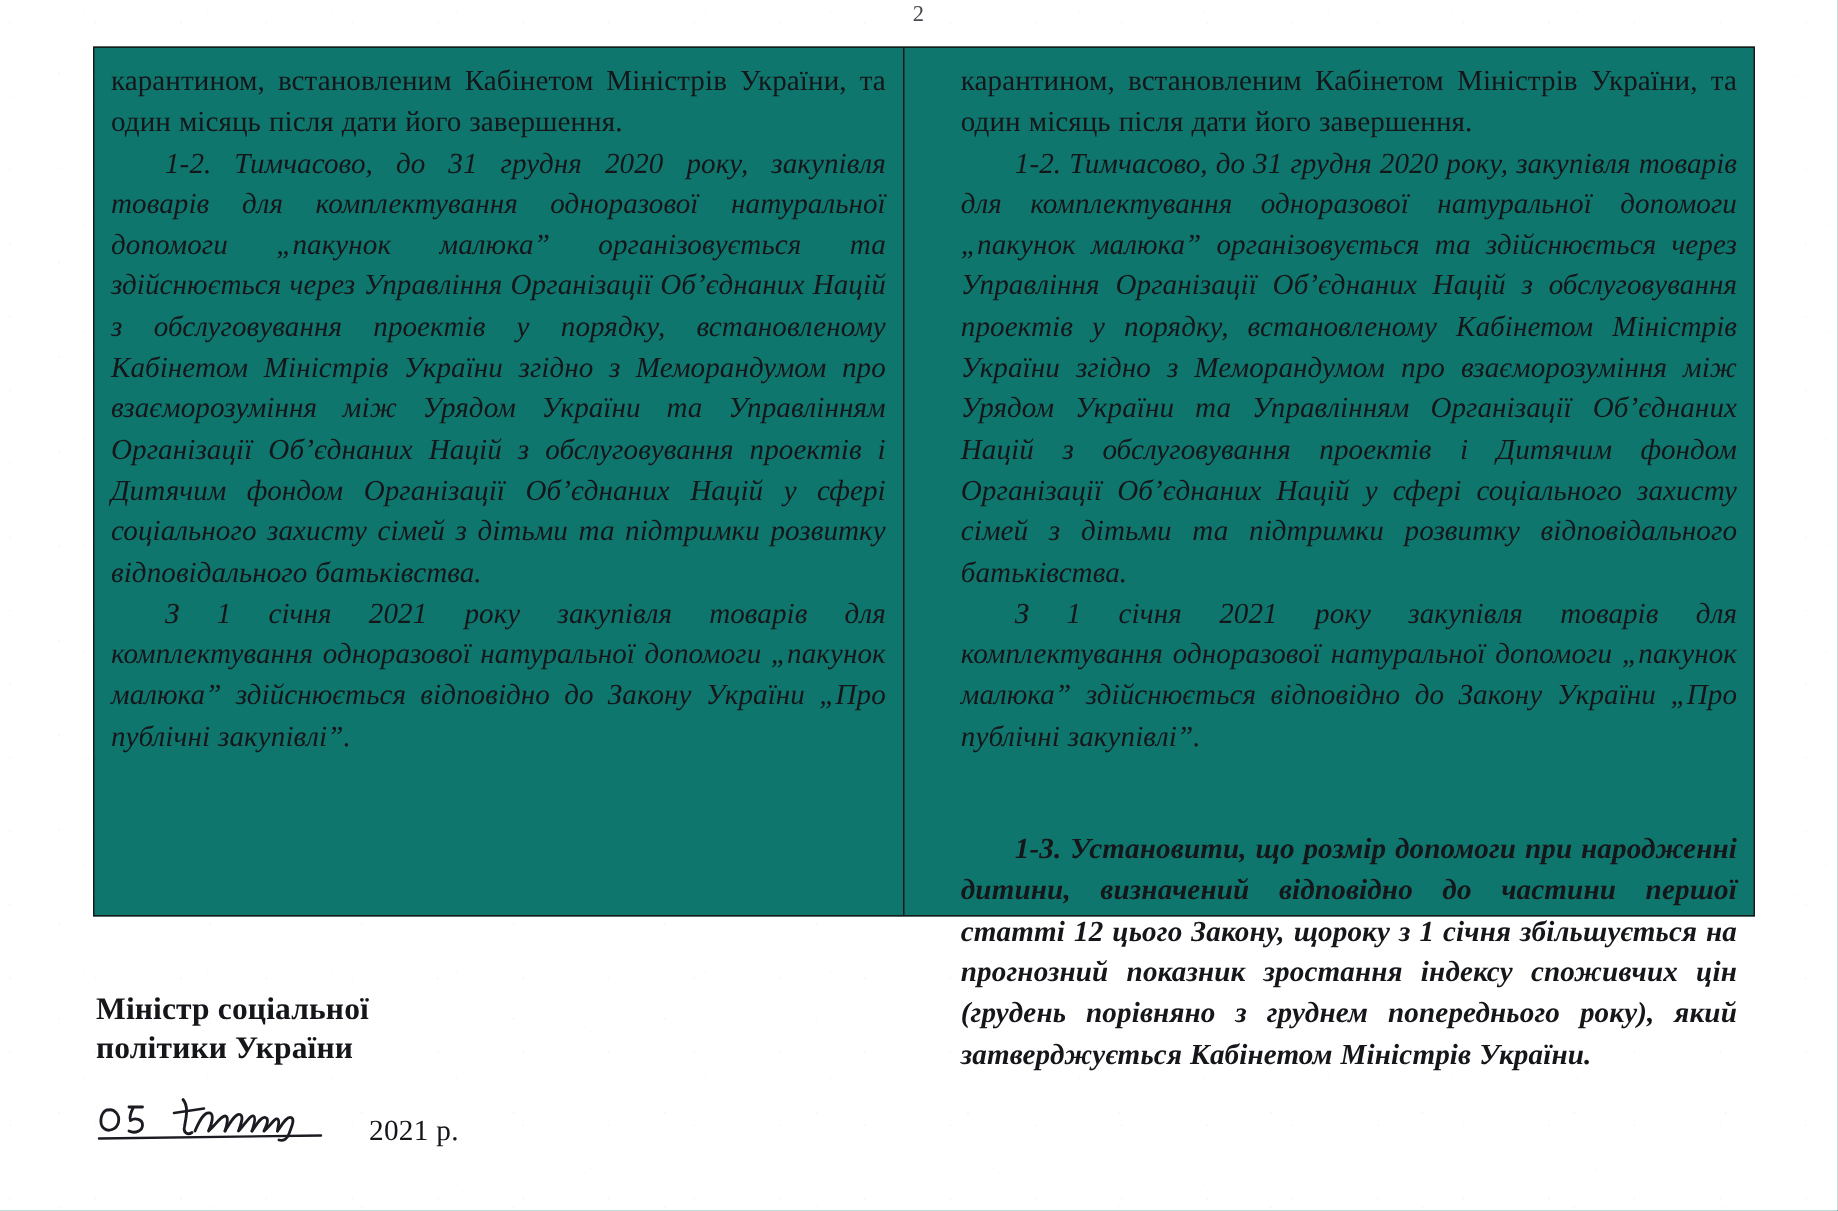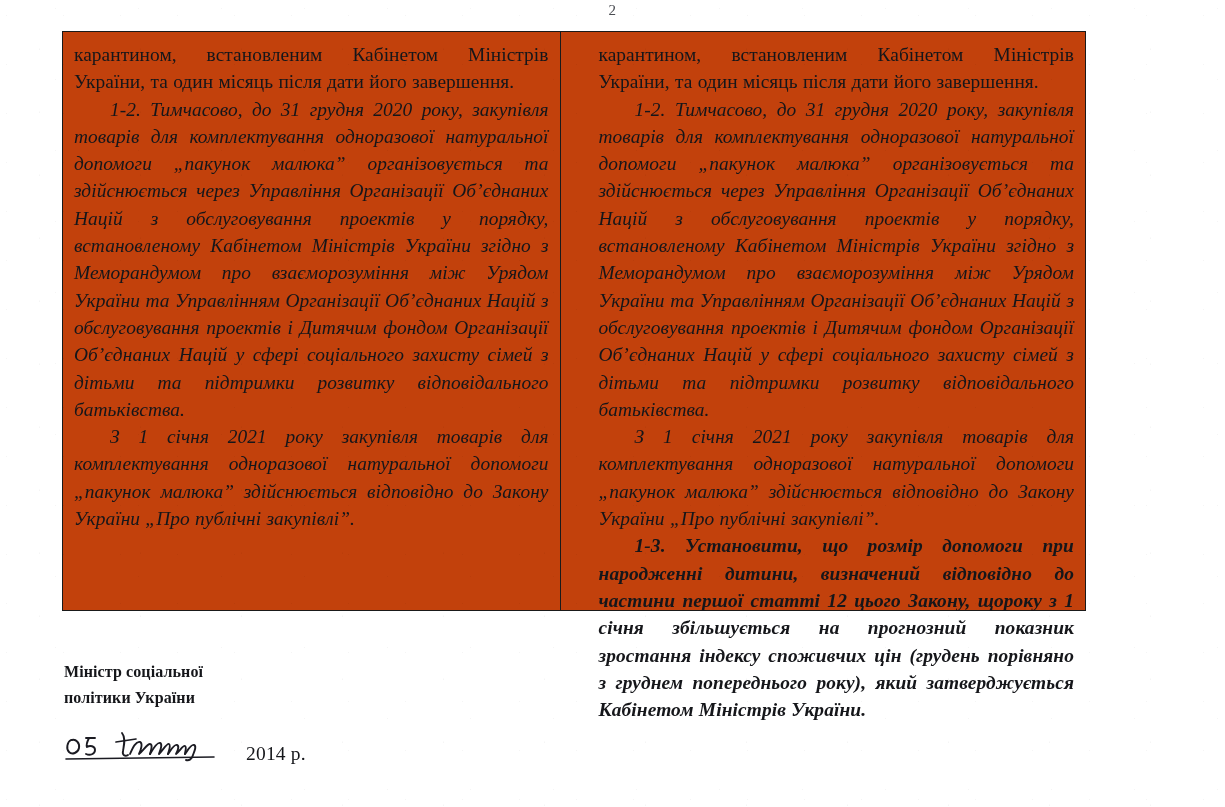--- a/index.html
+++ b/index.html
@@ -26,26 +26,26 @@
     font-size: 15px;
     color: #4a4c52;
     letter-spacing: 0.5px;
   }
 
   
   .compare-table {
     position: absolute;
     left: 62px;
     top: 31px;
-    width: 1024px;
+    width: 1108px;
     height: 580px;
     border: 1.3px solid #1a1a1a;
     box-sizing: border-box;
     display: flex;
-    background: #c2410c;
+    background: #0f766e;
     gap: 27px;
   }
   .col {
     box-sizing: border-box;
     padding: 9px 11px 6px 11px;
     width: 50%;
     position: relative;
   }
   .col-left  { border-right: 1.3px solid #1a1a1a; }
 
@@ -57,33 +57,34 @@
     line-height: 27.3px;
     letter-spacing: 0.05px;
     word-spacing: 0.4px;
     -webkit-hyphens: none;
     hyphens: none;
   }
   .col p.indent { text-indent: 36px; font-style: italic; }
   .col p.bold {
     font-weight: bold;
     letter-spacing: 0.1px;
+    margin-top: 48px;
   }
 
   
   .sign-area {
     position: absolute;
     left: 0; top: 611px;
     width: 1225px; height: 196px;
   }
   .sign-title {
     position: absolute;
     left: 64px;
     top: 48px;
-    font-size: 16px;
+    font-size: 21px;
     line-height: 26px;
     font-weight: bold;
     letter-spacing: 0.1px;
     white-space: pre-line;
   }
 
   
   .date-row {
     position: absolute;
     left: 64px;
@@ -157,18 +158,18 @@
         <path d="M58 3 C62 8 60 15 59 21 C58 25 61 27 64 25" stroke="#1b1b22" stroke-width="1.9" fill="none" stroke-linecap="round"></path>
         <path d="M52 12 L72 9" stroke="#1b1b22" stroke-width="1.7" stroke-linecap="round"></path>
         <path d="M66 24 C69 17 72 11 76 12 C79 13 77 20 75 24 C79 21 83 14 86 14 C89 14 87 21 86 24" stroke="#1b1b22" stroke-width="1.9" fill="none" stroke-linecap="round" stroke-linejoin="round"></path>
         <path d="M86 24 C89 19 93 12 96 13 C99 14 96 21 95 24 C99 20 103 13 105 14 C107 15 105 21 104 24" stroke="#1b1b22" stroke-width="1.9" fill="none" stroke-linecap="round" stroke-linejoin="round"></path>
         <path d="M104 24 C107 20 110 14 113 15 C116 16 113 22 112 24 C116 21 119 15 121 16 C123 17 121 22 121 24" stroke="#1b1b22" stroke-width="1.9" fill="none" stroke-linecap="round" stroke-linejoin="round"></path>
         <path d="M121 24 C124 20 127 14 130 15 C133 16 130 22 129 25 C128 29 125 31 122 30" stroke="#1b1b22" stroke-width="1.9" fill="none" stroke-linecap="round" stroke-linejoin="round"></path>
 
         <path d="M2 29 L150 27" stroke="#1b1b22" stroke-width="1.6" stroke-linecap="round"></path>
       </svg>
     </div>
-    <span class="date-year">2014 р.</span>
+    <span class="date-year">2021 р.</span>
   </div>
 
 </div>
 
 <div class="scan-noise"></div>
 
 </body></html>

